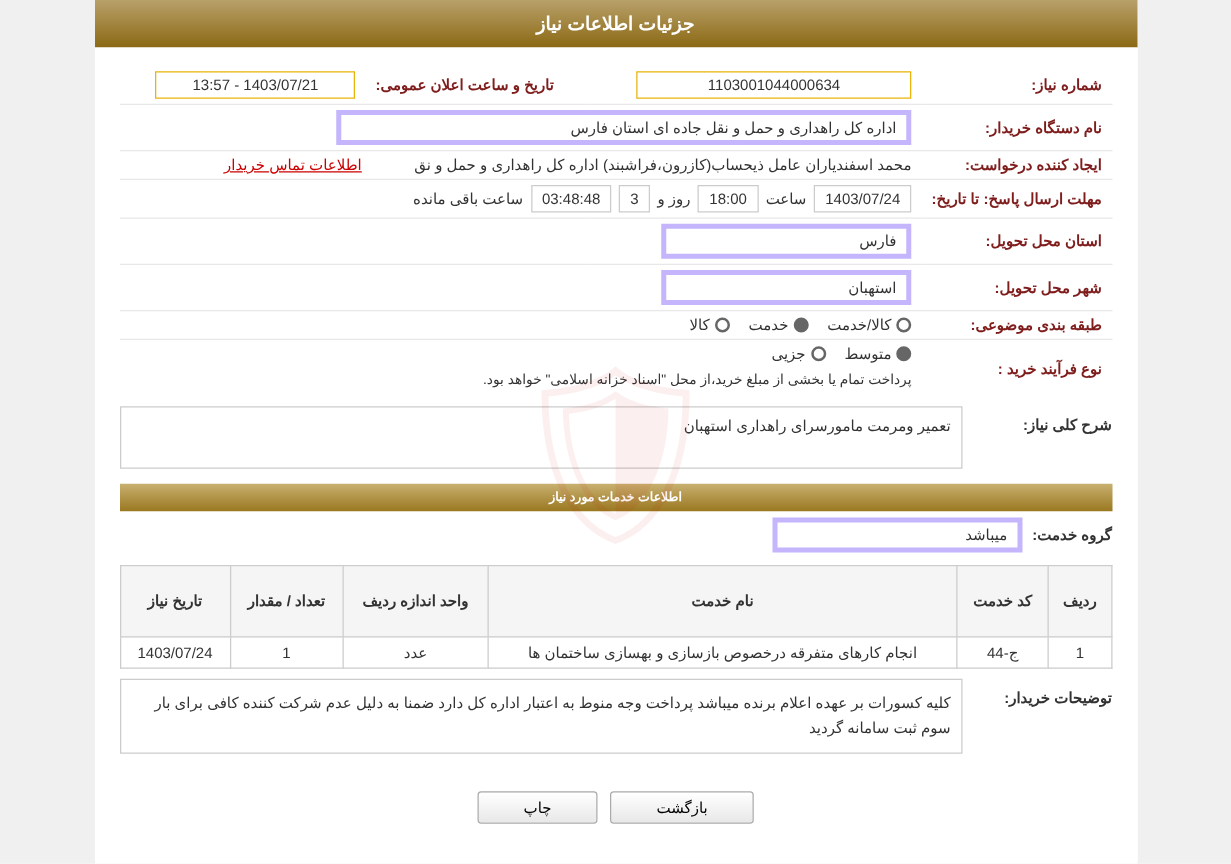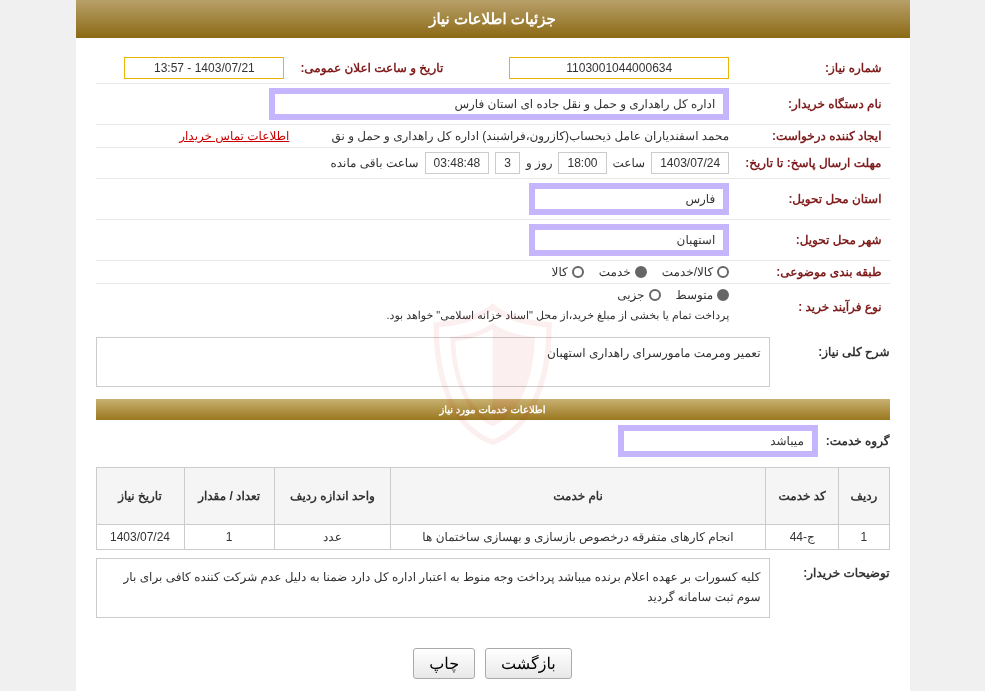--- a/index.html
+++ b/index.html
@@ -50,21 +50,21 @@
       text-align: right;
     }
     .bordered-input {
       border: 1px solid #eab308;
       background: #fff;
       padding: 3px 6px;
       display: inline-block;
       text-align: center;
     }
     .input-box {
-      border: 6px solid #c4b5fd;
+      border: 4px solid #c4b5fd;
       background: #fff;
       padding: 3px 8px;
       min-width: 120px;
       display: inline-block;
       text-align: right;
     }
     .input-medium {
       width: 200px;
     }
     .link-text {
@@ -160,22 +160,22 @@
       font-size: 12px;
     }
     .footer-buttons {
       text-align: center;
       padding: 15px;
       display: flex;
       justify-content: center;
       gap: 10px;
     }
     .btn {
-      padding: 5px 15px;
-      font-size: 16px;
+      padding: 5px 36px;
+      font-size: 12px;
       font-family: Tahoma, Arial, sans-serif;
       cursor: pointer;
       border: 1px solid #aaa;
       border-radius: 3px;
     }
     .btn-print {
       background: linear-gradient(to bottom, #fff, #e8e8e8);
     }
     .btn-back {
       background: linear-gradient(to bottom, #fff, #e8e8e8);

